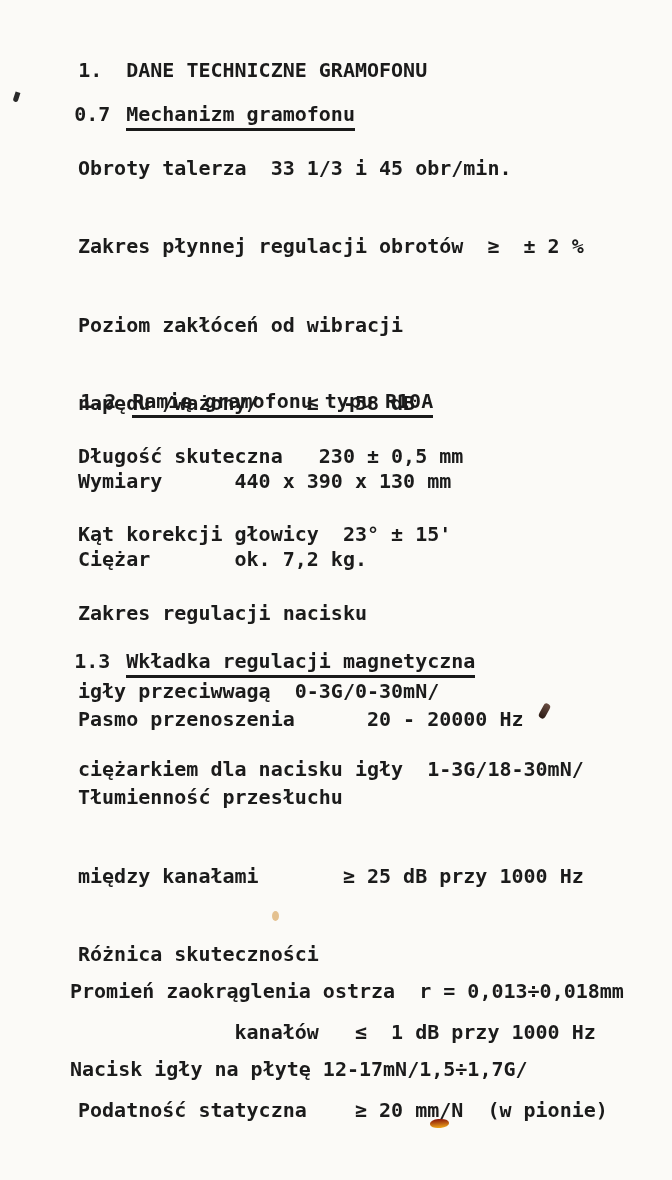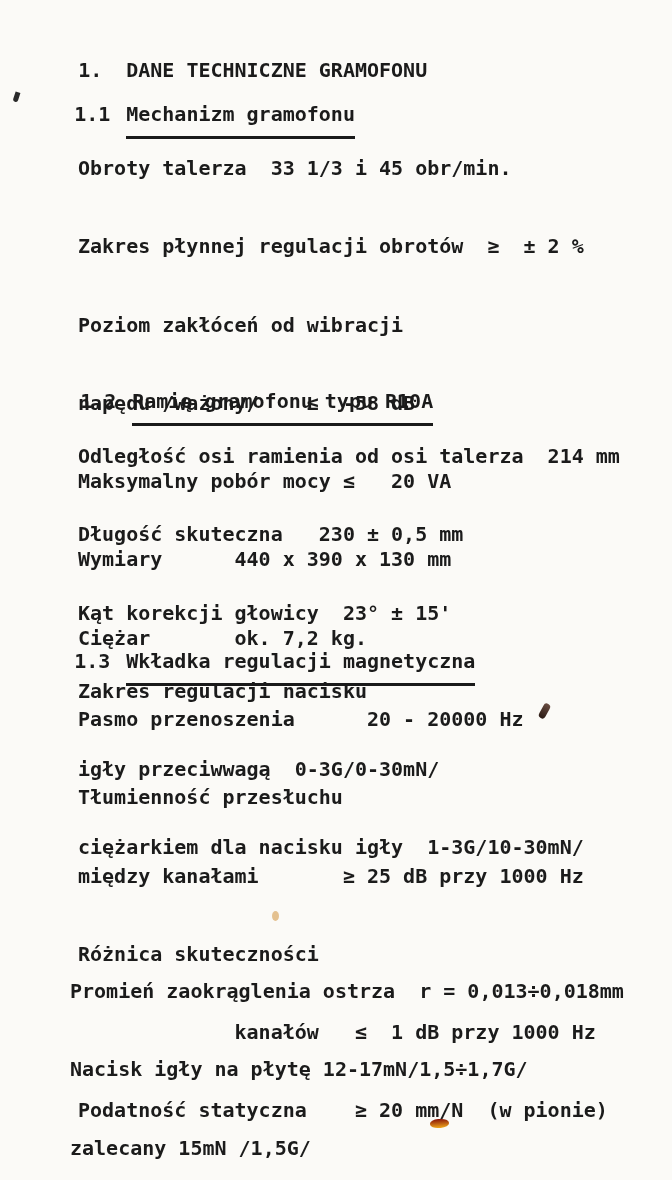--- a/index.html
+++ b/index.html
@@ -36,21 +36,21 @@
   .num {
     display: inline-block;
     width: 48px;
   }
   .num3 {
     display: inline-block;
     width: 52px;
   }
   .headtext {
     border-bottom: 3px solid #1a1a1a;
-    padding-bottom: 10px;
+    padding-bottom: 2px;
   }
   
   .stray-comma {
     position: absolute;
     left: 14px; top: 92px;
     width: 5px; height: 10px;
     background: #2a2a2a;
     border-radius: 0 0 4px 4px;
     transform: rotate(18deg);
   }
@@ -82,61 +82,58 @@
 </head>
 <body>
 
 <div class="page">
 
   <div class="line" style="top:25px; left:30px;">
     <span class="num">1.</span><span>DANE TECHNICZNE GRAMOFONU</span>
   </div>
 
   <div class="line" style="top:69px; left:26px;">
-    <span class="num3">1.1</span><span class="headtext">Mechanizm gramofonu</span>
+    <span class="num3">0.7</span><span class="headtext">Mechanizm gramofonu</span>
   </div>
   <div class="block" style="top:105px; left:78px;">
     <div class="bline">Obroty talerza  33 1/3 i 45 obr/min.</div>
     <div class="bline">Zakres płynnej regulacji obrotów  ≥  ± 2 %</div>
     <div class="bline">Poziom zakłóceń od wibracji</div>
     <div class="bline">napędu /ważony/    ≤  -58 dB</div>
-    <div class="bline">Maksymalny pobór mocy ≤   20 VA</div>
     <div class="bline">Wymiary      440 x 390 x 130 mm</div>
     <div class="bline">Ciężar       ok. 7,2 kg.</div>
   </div>
 
   <div class="line" style="top:356px; left:32px;">
     <span class="num3">1.2</span><span class="headtext">Ramię gramofonu typu R10A</span>
   </div>
   <div class="block" style="top:393px; left:78px;">
-    <div class="bline">Odległość osi ramienia od osi talerza  214 mm</div>
     <div class="bline">Długość skuteczna   230 ± 0,5 mm</div>
     <div class="bline">Kąt korekcji głowicy  23° ± 15'</div>
     <div class="bline">Zakres regulacji nacisku</div>
     <div class="bline">igły przeciwwagą  0-3G/0-30mN/</div>
-    <div class="bline">ciężarkiem dla nacisku igły  1-3G/10-30mN/</div>
+    <div class="bline">ciężarkiem dla nacisku igły  1-3G/18-30mN/</div>
   </div>
 
   <div class="line" style="top:616px; left:26px;">
     <span class="num3">1.3</span><span class="headtext">Wkładka regulacji magnetyczna</span>
   </div>
   <div class="block" style="top:656px; left:78px;">
     <div class="bline">Pasmo przenoszenia      20 - 20000 Hz</div>
     <div class="bline">Tłumienność przesłuchu</div>
     <div class="bline">między kanałami       ≥ 25 dB przy 1000 Hz</div>
     <div class="bline">Różnica skuteczności</div>
     <div class="bline">             kanałów   ≤  1 dB przy 1000 Hz</div>
     <div class="bline">Podatność statyczna    ≥ 20 mm/N  (w pionie)</div>
     
     
   </div>
   <div class="block" style="top:928px; left:70px;">
     <div class="bline">Promień zaokrąglenia ostrza  r = 0,013÷0,018mm</div>
     <div class="bline">Nacisk igły na płytę 12-17mN/1,5÷1,7G/</div>
-    <div class="bline">zalecany 15mN /1,5G/</div>
     
     
     
     
   </div>
 
   <div class="stray-comma"></div>
   <div class="ink-speck"></div>
   <div class="faint-dot"></div>
   <div class="orange-smudge"></div>

